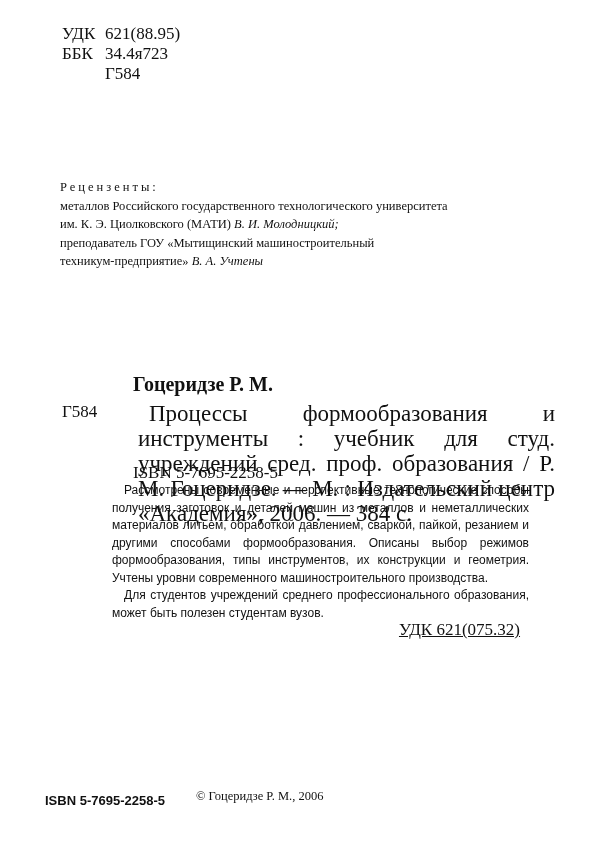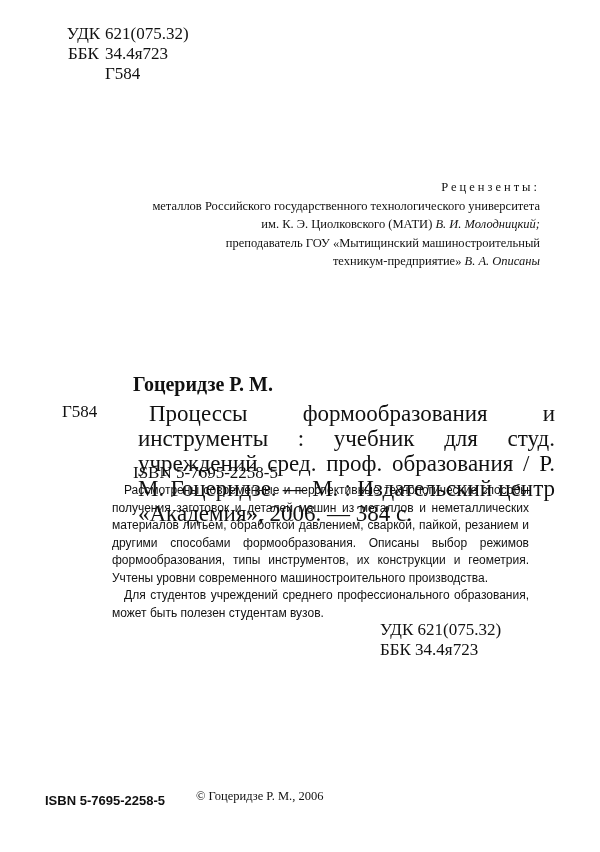--- a/index.html
+++ b/index.html
@@ -3,71 +3,70 @@
   <meta charset="utf-8">
   <style>
     html, body { margin: 0; padding: 0; background: #ffffff; }
     body {
       width: 600px; height: 852px; position: relative; overflow: hidden;
       font-family: "Liberation Serif", "DejaVu Serif", serif; color: #111;
     }
     .abs { position: absolute; }
     .udk-top { left: 62px; top: 24px; font-size: 17px; line-height: 20px; }
     .udk-top .row { display: flex; }
-    .udk-top .k { width: 43px; text-align: center; }
-    .rev { left: 60px; width: 480px; top: 178px; text-align: right; font-size: 12.5px; line-height: 18.5px; }
+    .udk-top .k { width: 43px; }
+    .rev { left: 60px; width: 480px; top: 178px; text-align: left; font-size: 12.5px; line-height: 18.5px; }
     .rev .hdr { letter-spacing: 3px; }
     .rev i { }
     .author { left: 133px; top: 373px; font-size: 20px; font-weight: bold; }
     .card-code { left: 62px; top: 402px; font-size: 17px; }
     .card-text { left: 138px; top: 401px; width: 417px; font-size: 23px; line-height: 25px; text-align: justify; }
     .card-isbn { left: 133px; top: 463px; font-size: 17px; }
     .annot { left: 112px; top: 482px; width: 417px; font-family: "Liberation Sans", sans-serif; font-size: 12px; line-height: 17.5px; text-align: justify; }
     .annot p { margin: 0; text-indent: 12px; }
-    .udk-bottom { left: 380px; top: 620px; width: 159px; text-align: left; font-size: 17px; line-height: 20px; }
+    .udk-bottom { left: 380px; top: 620px; width: 159px; text-align: center; font-size: 17px; line-height: 20px; text-decoration: underline; }
     .copyrights { left: 196px; top: 758px; font-size: 12.5px; line-height: 17.5px; margin-top: 30px; }
     .isbn-bottom { left: 45px; top: 793px; font-family: "Liberation Sans", sans-serif; font-weight: bold; font-size: 13px; }
   </style>
 </head>
 <body>
 
 <div class="abs udk-top">
   <div class="row">
     <span class="k">УДК</span>
-    <span>621(075.32)</span>
+    <span>621(88.95)</span>
   </div>
   <div class="row">
     <span class="k">ББК</span>
     <span>34.4я723</span>
   </div>
   <div class="row">
     <span class="k"></span>
     <span>Г584</span>
   </div>
 </div>
 
 <div class="abs rev">
   <div class="hdr">Рецензенты:</div>
   <div>металлов Российского государственного технологического университета</div>
   <div><span>им. К. Э. Циолковского (МАТИ)</span> <i>В. И. Молодницкий;</i></div>
   <div>преподаватель ГОУ «Мытищинский машиностроительный</div>
-  <div><span>техникум-предприятие»</span> <i>В. А. Описаны</i></div>
+  <div><span>техникум-предприятие»</span> <i>В. А. Учтены</i></div>
 </div>
 
 <div class="abs author">Гоцеридзе Р. М.</div>
 <div class="abs card-code">Г584</div>
 <div class="abs card-text"><span style="padding-left:11px">Процессы формообразования и инструменты : учебник для студ. учреждений сред. проф. образования / Р. М. Гоцеридзе. — М. : Издательский центр «Академия», 2006. — 384 с.</span></div>
 <div class="abs card-isbn">ISBN 5-7695-2258-5</div>
 
 <div class="abs annot">
   <p>Рассмотрены современные и перспективные технологические способы получения заготовок и деталей машин из металлов и неметаллических материалов литьем, обработкой давлением, сваркой, пайкой, резанием и другими способами формообразования. Описаны выбор режимов формообразования, типы инструментов, их конструкции и геометрия. Учтены уровни современного машиностроительного производства.</p>
   <p>Для студентов учреждений среднего профессионального образования, может быть полезен студентам вузов.</p>
 </div>
 
 <div class="abs udk-bottom">
   <div>УДК 621(075.32)</div>
-  <div>ББК 34.4я723</div>
 </div>
 
 <div class="abs isbn-bottom">ISBN 5-7695-2258-5</div>
 <div class="abs copyrights">
   <div>© Гоцеридзе Р. М., 2006</div>
 </div>
 
 </body></html>

